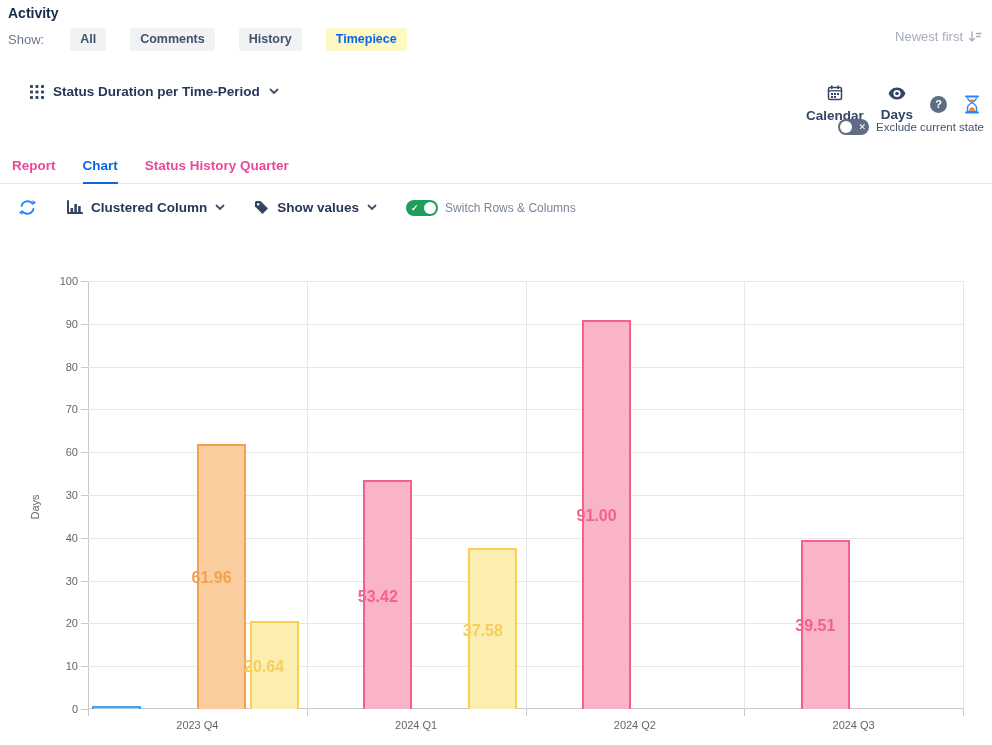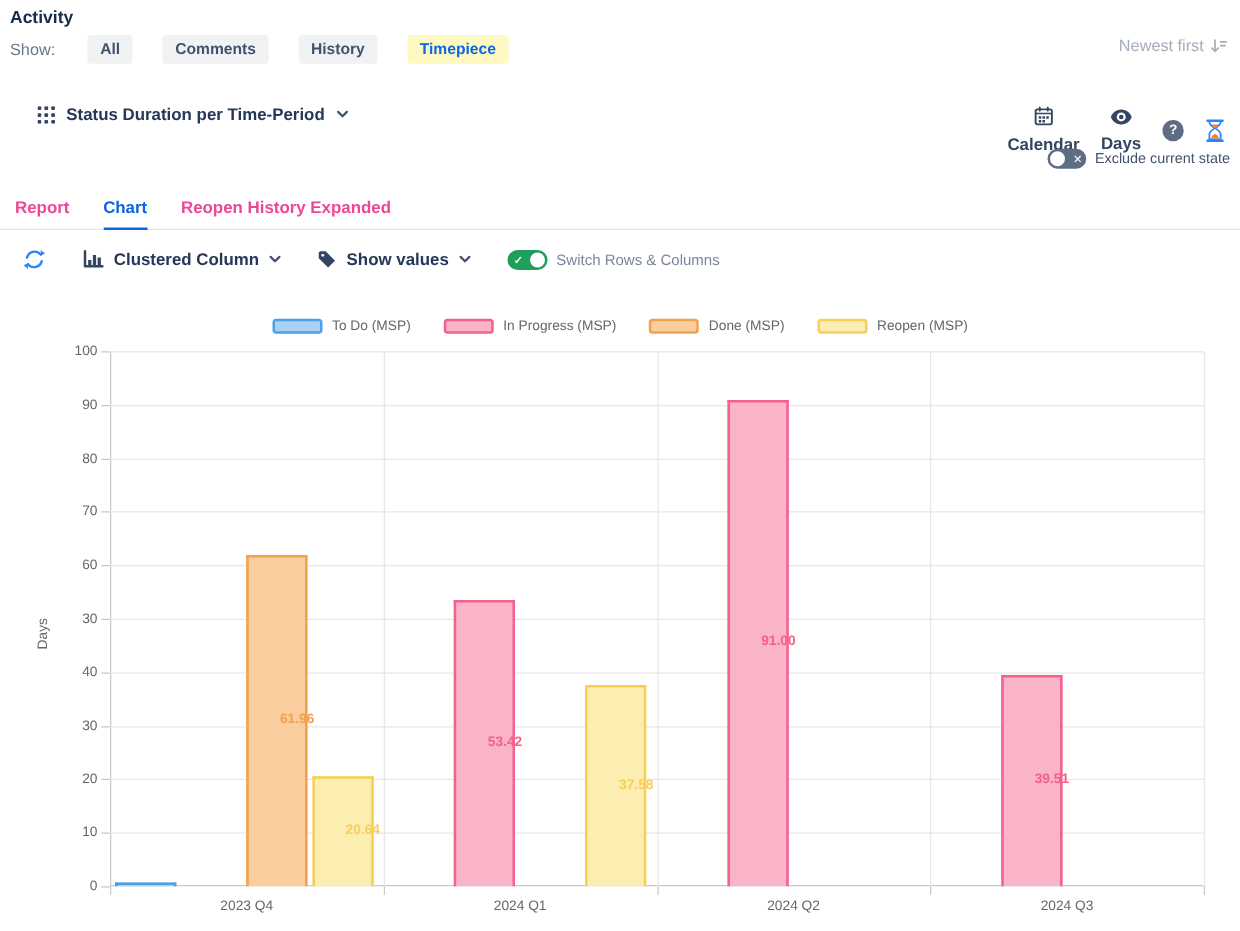--- a/index.html
+++ b/index.html
@@ -85,21 +85,21 @@
   .vgrid { position:absolute; width:1px; background:#E7E7E7; }
   .ytick { position:absolute; width:7px; height:1px; background:#C9C9C9; left:81px; }
   .xtick { position:absolute; width:1px; height:7px; background:#C9C9C9; }
   .ylab { position:absolute; width:58px; left:20px; text-align:right; font-size:11px; color:#666; }
   .xcat { position:absolute; width:140px; text-align:center; font-size:11px; color:#666; }
   .ylabel-days {
     position:absolute; left:22px; top:248px; transform:rotate(-90deg);
     transform-origin:center; font-size:11px; color:#666;
   }
   .bar { position:absolute; border:2px solid; border-bottom:none; cursor:pointer; }
-  .bar-label { position:absolute; width:60px; text-align:right; font-size:11px; font-weight:700; }
+  .bar-label { position:absolute; width:60px; text-align:left; font-size:16px; font-weight:700; }
   svg { display:block; }
 </style>
 </head>
 <body>
 
 <div class="abs page-title">Activity</div>
 
 <div class="abs flex show-row">
   <span class="show-label">Show:</span>
   <button class="pill-btn">All</button>
@@ -194,21 +194,21 @@
     <span class="knob"></span>
     <span class="x">✕</span>
   </div>
   <span class="exclude-label">Exclude current state</span>
 </div>
 
 <div class="abs tabs-border"></div>
 <div class="abs flex tabs">
   <div class="tab">Report</div>
   <div class="tab active">Chart</div>
-  <div class="tab">Reopen History Expanded</div>
+  <div class="tab">Status History Quarter</div>
 </div>
 
 <div class="abs flex controls">
   <span>
     <svg width="19" height="19" viewBox="0 0 20 20">
       <path d="M16.2 11.5 A6.6 6.6 0 0 1 4.6 14" stroke="#2684FF" stroke-width="2" fill="none" stroke-linecap="round"></path>
       <path d="M3.8 8.5 A6.6 6.6 0 0 1 15.4 6" stroke="#2684FF" stroke-width="2" fill="none" stroke-linecap="round"></path>
       <path d="M15.4 2 L15.4 6.8 L19 5" fill="#2684FF"></path>
       <path d="M4.6 18 L4.6 13.2 L1 15" fill="#2684FF"></path>
     </svg>
@@ -249,38 +249,20 @@
   <div class="flex switch-wrap">
     <div class="toggle-on">
       <span class="check">✓</span>
       <span class="knob"></span>
     </div>
     <span class="switch-label">Switch Rows &amp; Columns</span>
   </div>
 </div>
 
 <div class="abs chart-section">
-  <div class="abs flex legend">
-      <div class="flex legend-item">
-        <span class="legend-swatch" style="background: rgb(168, 209, 242); border-color: rgb(77, 159, 233);"></span>
-        <span class="legend-text">To Do (MSP)</span>
-      </div>
-      <div class="flex legend-item">
-        <span class="legend-swatch" style="background: rgb(250, 180, 200); border-color: rgb(243, 97, 140);"></span>
-        <span class="legend-text">In Progress (MSP)</span>
-      </div>
-      <div class="flex legend-item">
-        <span class="legend-swatch" style="background: rgb(249, 205, 157); border-color: rgb(242, 161, 79);"></span>
-        <span class="legend-text">Done (MSP)</span>
-      </div>
-      <div class="flex legend-item">
-        <span class="legend-swatch" style="background: rgb(252, 237, 176); border-color: rgb(246, 206, 88);"></span>
-        <span class="legend-text">Reopen (MSP)</span>
-      </div>
-    </div>
   <div class="ylabel-days">Days</div>
   <div class="plot-area"></div>
 <div class="ytick" style="top: 456px;"></div>
     <div class="ylab" style="top: 450px;">0</div>
     <div class="hgrid" style="top: 413.2px;"></div>
     <div class="ytick" style="top: 413.2px;"></div>
     <div class="ylab" style="top: 407.2px;">10</div>
     <div class="hgrid" style="top: 370.4px;"></div>
     <div class="ytick" style="top: 370.4px;"></div>
     <div class="ylab" style="top: 364.4px;">20</div>

